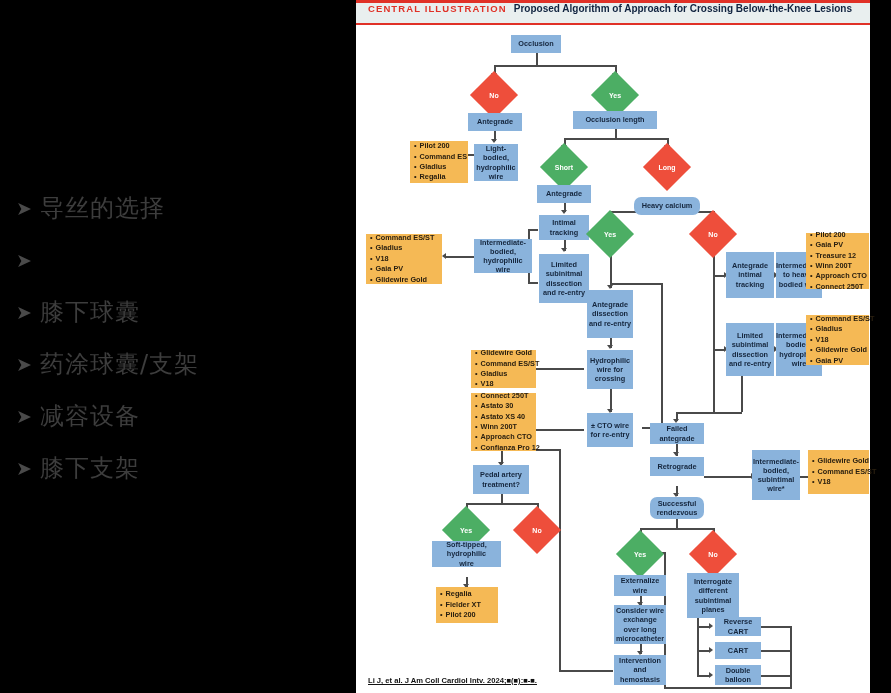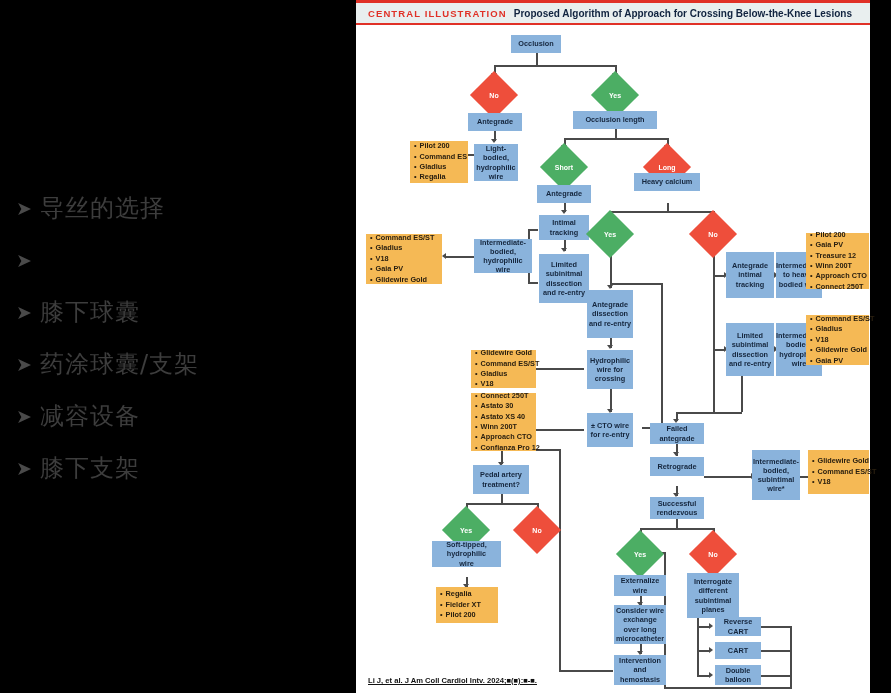--- a/index.html
+++ b/index.html
@@ -14,21 +14,21 @@
   .bullet-row{display:flex;align-items:center;height:52px;}
   .bullet-marker{
     color:#4a4a4a;font-size:19px;line-height:1;width:32px;text-align:center;
     font-family:"DejaVu Sans",sans-serif;
   }
   .bullet-text{color:#3d3d3d;font-size:24px;letter-spacing:1px;font-family:"DejaVu Sans",sans-serif;}
 
   
   #figure-panel{position:absolute;left:356px;top:0;width:514px;height:693px;background:#fff;}
   #fig-header{position:absolute;left:0;top:0;width:514px;height:25px;background:#e9efef;border-top:3px solid #e03127;border-bottom:2px solid #e03127;box-sizing:border-box;}
-  #fig-header .hdr-inner{display:flex;align-items:center;height:100%;padding-left:12px;}
+  #fig-header .hdr-inner{display:flex;align-items:flex-start;height:100%;padding-left:12px;}
   #hdr-kicker{color:#e03127;font-size:9.5px;font-weight:bold;letter-spacing:1.1px;}
   #hdr-title{color:#10233f;font-size:10px;font-weight:bold;margin-left:7px;}
 
   #canvas{position:absolute;left:0;top:25px;width:514px;height:645px;}
 
   
   .node{position:absolute;box-sizing:border-box;display:flex;align-items:center;justify-content:center;text-align:center;}
   .blue{background:#8ab3dc;color:#15263d;font-size:7.3px;font-weight:bold;line-height:1.25;}
   .orange{background:#f5b955;color:#2b2010;font-size:7.3px;font-weight:bold;line-height:1.42;
           justify-content:flex-start;text-align:left;padding:3px 4px;}
@@ -281,21 +281,21 @@
     <div class="diamond green" style="left:191px;top:125px;width:34px;height:34px;">
       <span class="dshape"></span>
       <span class="dlabel">Short</span>
     </div>
     <div class="diamond red" style="left:294px;top:125px;width:34px;height:34px;">
       <span class="dshape"></span>
       <span class="dlabel">Long</span>
     </div>
 
     <div class="node blue" style="left:181px;top:160px;width:54px;height:18px;">Antegrade</div>
-    <div class="node blue" style="left:278px;top:148px;width:66px;height:18px;">Heavy calcium</div>
+    <div class="node blue" style="left:278px;top:172px;width:66px;height:18px;border-radius:7px;">Heavy calcium</div>
 
     <div class="node blue" style="left:183px;top:190px;width:50px;height:25px;padding:1px;">Intimal tracking</div>
     <div class="node blue" style="left:183px;top:229px;width:50px;height:49px;padding:1px;">Limited subinitmal dissection and re-entry</div>
     <div class="node blue" style="left:118px;top:214px;width:58px;height:34px;padding:2px;">Intermediate-bodied, hydrophilic wire</div>
     <div class="node orange" style="left:10px;top:209px;width:76px;height:50px;">
       <ul>
         <li>Command ES/ST</li>
         <li>Gladius</li>
         <li>V18</li>
         <li>Gaia PV</li>
@@ -364,21 +364,21 @@
     <div class="node blue" style="left:294px;top:432px;width:54px;height:19px;">Retrograde</div>
     <div class="node blue" style="left:396px;top:425px;width:48px;height:50px;padding:1px;">Intermediate-bodied, subintimal wire*</div>
     <div class="node orange" style="left:452px;top:425px;width:61px;height:44px;">
       <ul>
         <li>Glidewire Gold</li>
         <li>Command ES/ST</li>
         <li>V18</li>
       </ul>
     </div>
 
-    <div class="node blue" style="left:294px;top:472px;width:54px;height:22px;padding:1px;">Successful rendezvous</div>
+    <div class="node blue" style="left:294px;top:472px;width:54px;height:22px;padding:1px;border-radius:7px;">Successful rendezvous</div>
 
     <div class="diamond green" style="left:267px;top:512px;width:34px;height:34px;">
       <span class="dshape"></span>
       <span class="dlabel">Yes</span>
     </div>
     <div class="diamond red" style="left:340px;top:512px;width:34px;height:34px;">
       <span class="dshape"></span>
       <span class="dlabel">No</span>
     </div>
 

